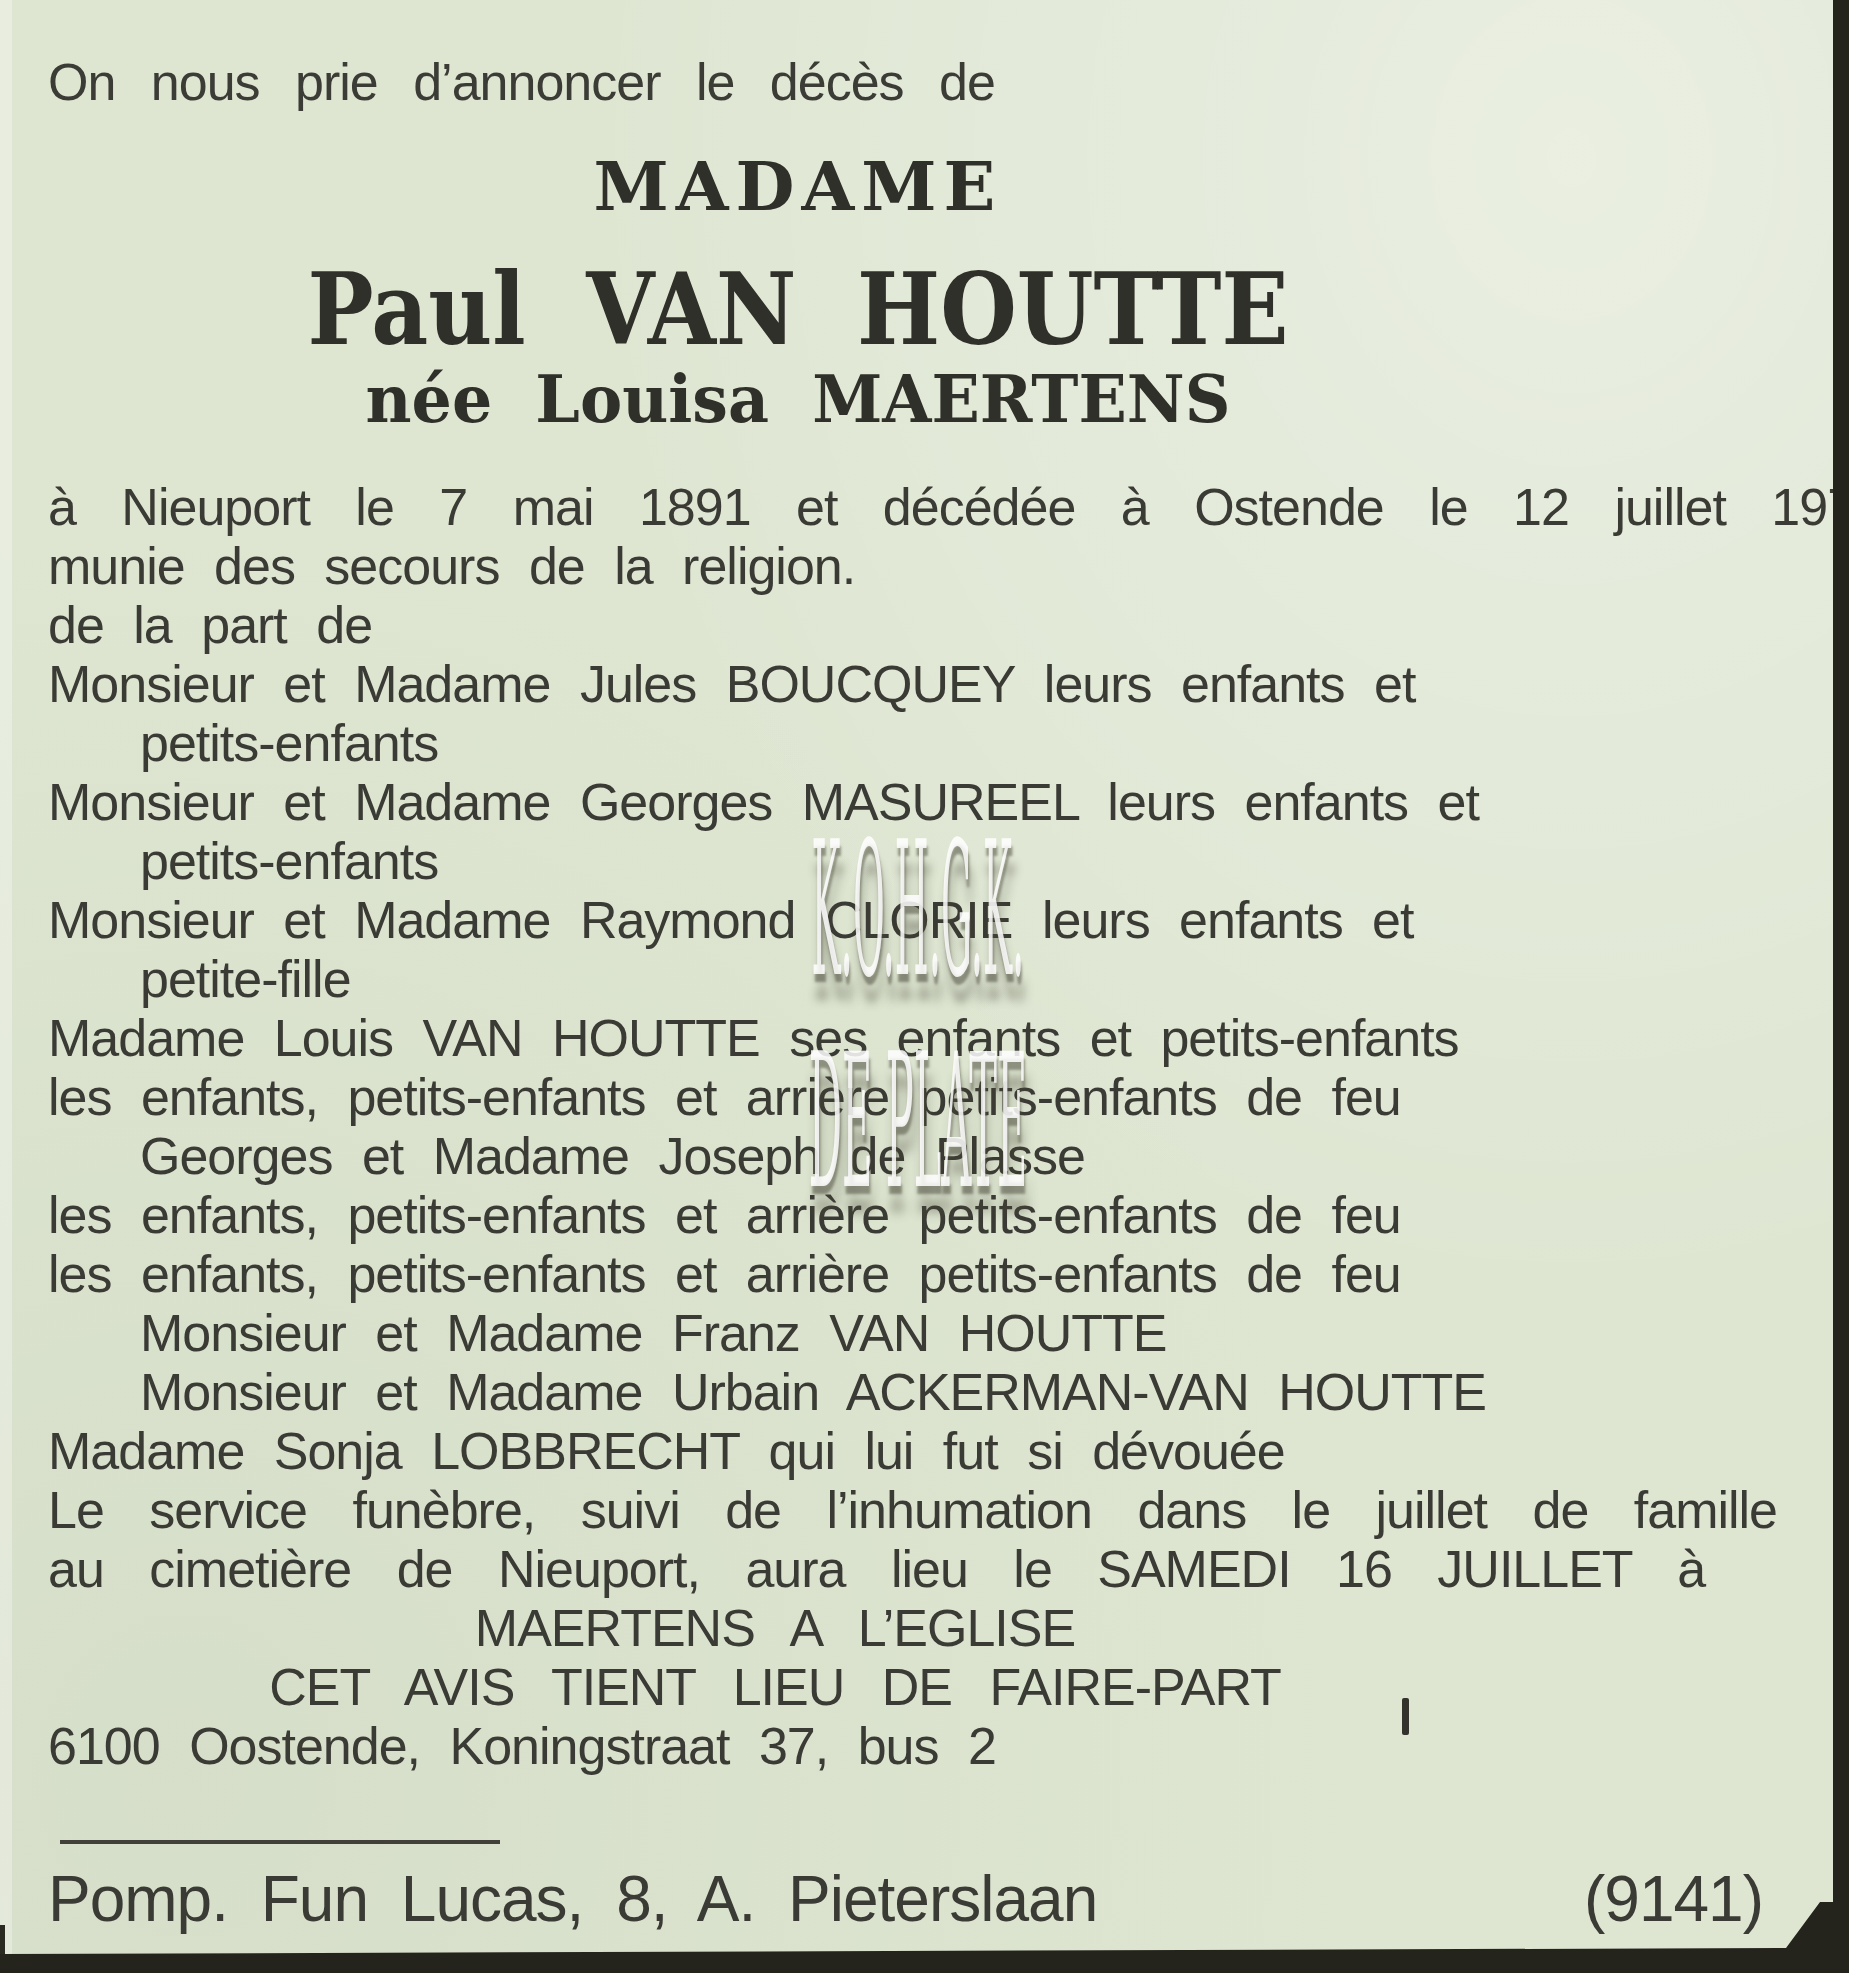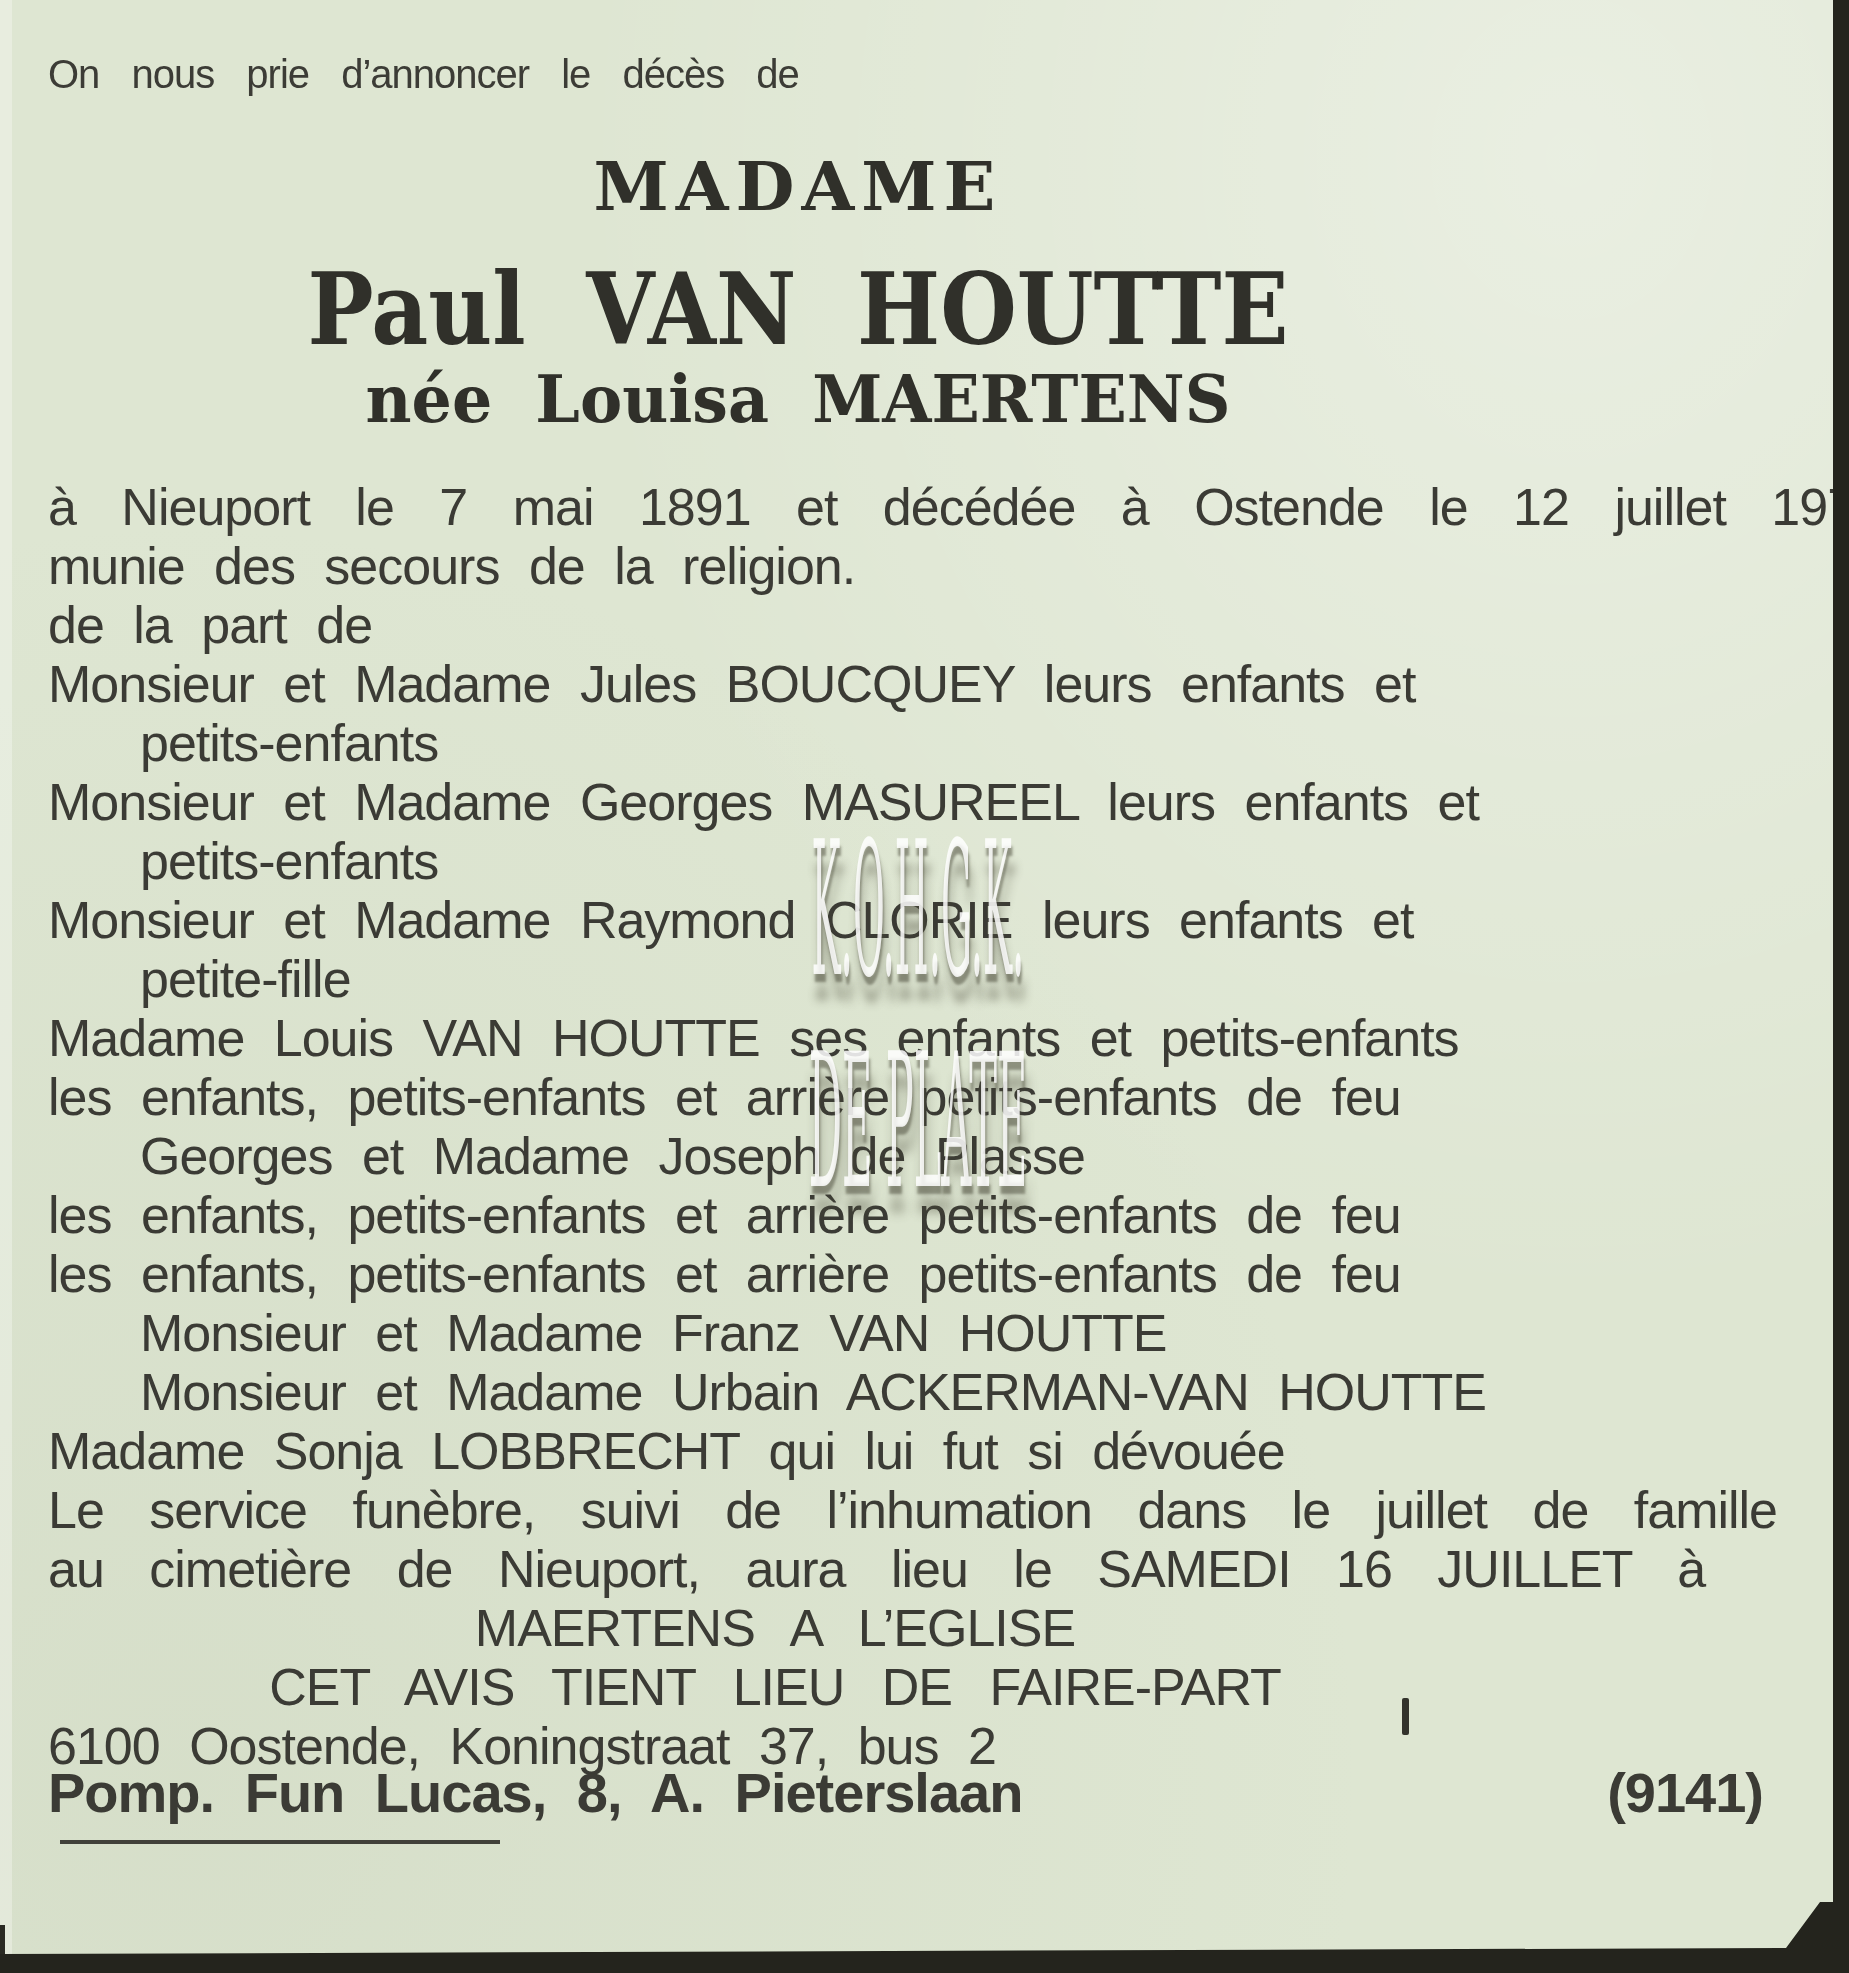--- a/index.html
+++ b/index.html
@@ -20,42 +20,42 @@
   .dark-frame{
     position:absolute;left:0;top:0;width:1849px;height:1973px;
     background:#24241d;
     clip-path:polygon(1833px 0px,1849px 0px,1849px 1973px,0px 1973px,0px 1954px,1786px 1948px,1820px 1902px,1833px 1902px);
   }
   .left-sliver{position:absolute;left:0;top:1925px;width:5px;height:48px;background:#2a2a23;}
   .artifact-mark{position:absolute;left:1402px;top:1698px;width:7px;height:37px;background:#33332c;border-radius:2px;}
 
   .intro{
     position:absolute;left:48px;top:52px;
-    font-size:40px;letter-spacing:-1px;word-spacing:22px;color:#3c3c36;
+    font-size:52px;letter-spacing:-1px;word-spacing:22px;color:#3c3c36;
   }
   .header-block{
     position:absolute;left:48px;top:0;width:1500px;text-align:center;
     font-family:"DejaVu Serif", serif;font-weight:bold;color:#30302a;
   }
   .h-madame{position:absolute;left:0;top:146px;width:100%;font-size:68px;letter-spacing:7px;}
   .h-name{position:absolute;left:0;top:250px;width:100%;font-size:100px;letter-spacing:0px;word-spacing:34px;transform:scaleX(0.88);}
   .h-maiden{position:absolute;left:0;top:360px;width:100%;font-size:66px;word-spacing:22px;transform:scaleX(0.96);}
 
   .body-block{
     position:absolute;left:48px;top:478px;width:1760px;
     font-size:52px;letter-spacing:-1px;line-height:59px;color:#3b3b35;
   }
   .line{height:59px;white-space:nowrap;word-spacing:16px;}
   .line.wide{word-spacing:32px;}
   .line.indent{padding-left:92px;}
   .line.center{width:1454px;text-align:center;word-spacing:24px;}
 
   .divider{position:absolute;left:60px;top:1840px;width:440px;height:4px;background:#41413a;}
 
-  .footer-row{position:absolute;left:48px;top:1760px;width:1715px;height:59px;font-size:56px;letter-spacing:-1px;word-spacing:16px;color:#3b3b35;font-weight:bold;}
+  .footer-row{position:absolute;left:48px;top:1862px;width:1715px;height:59px;font-size:64px;letter-spacing:-1px;word-spacing:16px;color:#3b3b35;}
   .footer-left{position:absolute;left:0;top:0;white-space:nowrap;}
   .footer-right{position:absolute;right:0;top:0;white-space:nowrap;}
 
   .watermark{position:absolute;left:918px;top:0;width:0;height:0;}
   .wm-line{
     position:absolute;transform:translateX(-50%) scaleX(0.21);transform-origin:center top;
     font-family:"DejaVu Serif", serif;font-size:185px;font-weight:normal;line-height:1;
     color:rgba(255,255,255,0.85);white-space:nowrap;
     text-shadow:6px 8px 6px rgba(75,75,58,0.55), 14px 26px 22px rgba(75,75,58,0.45);
   }

